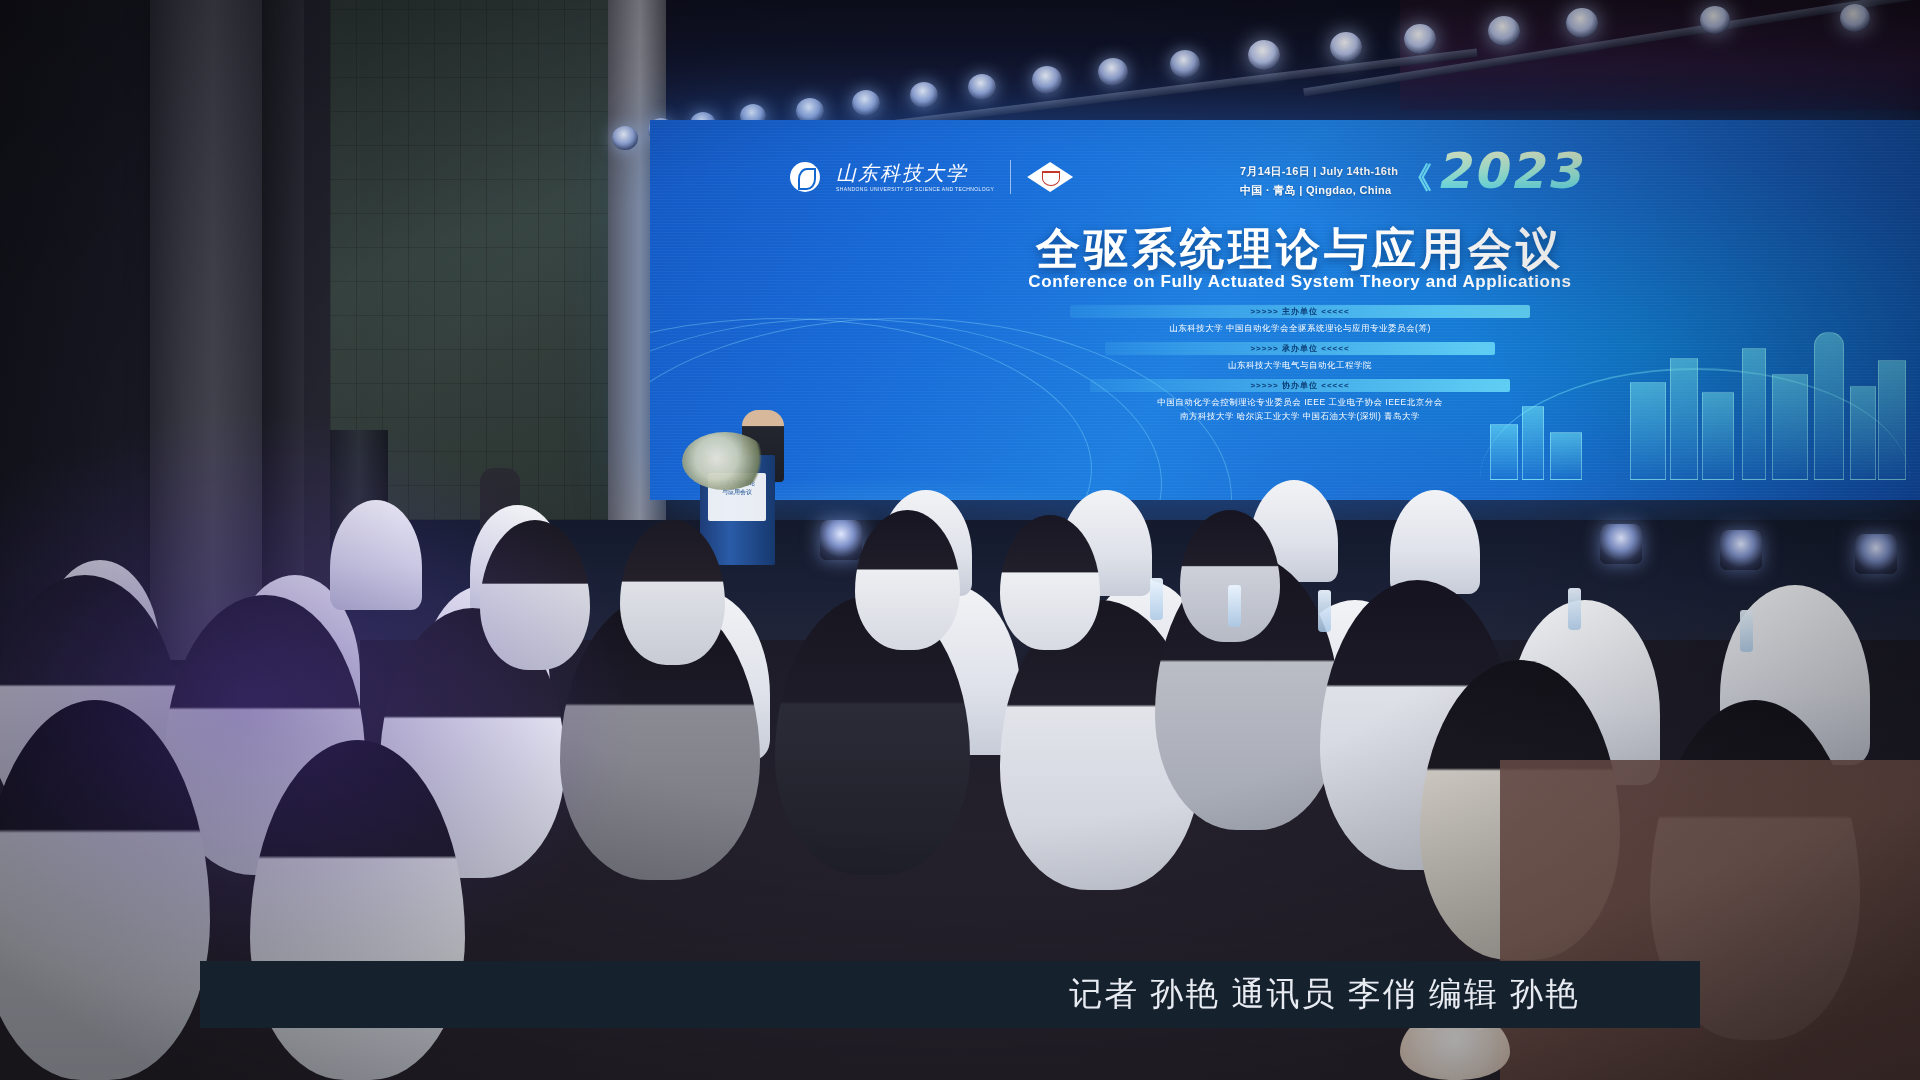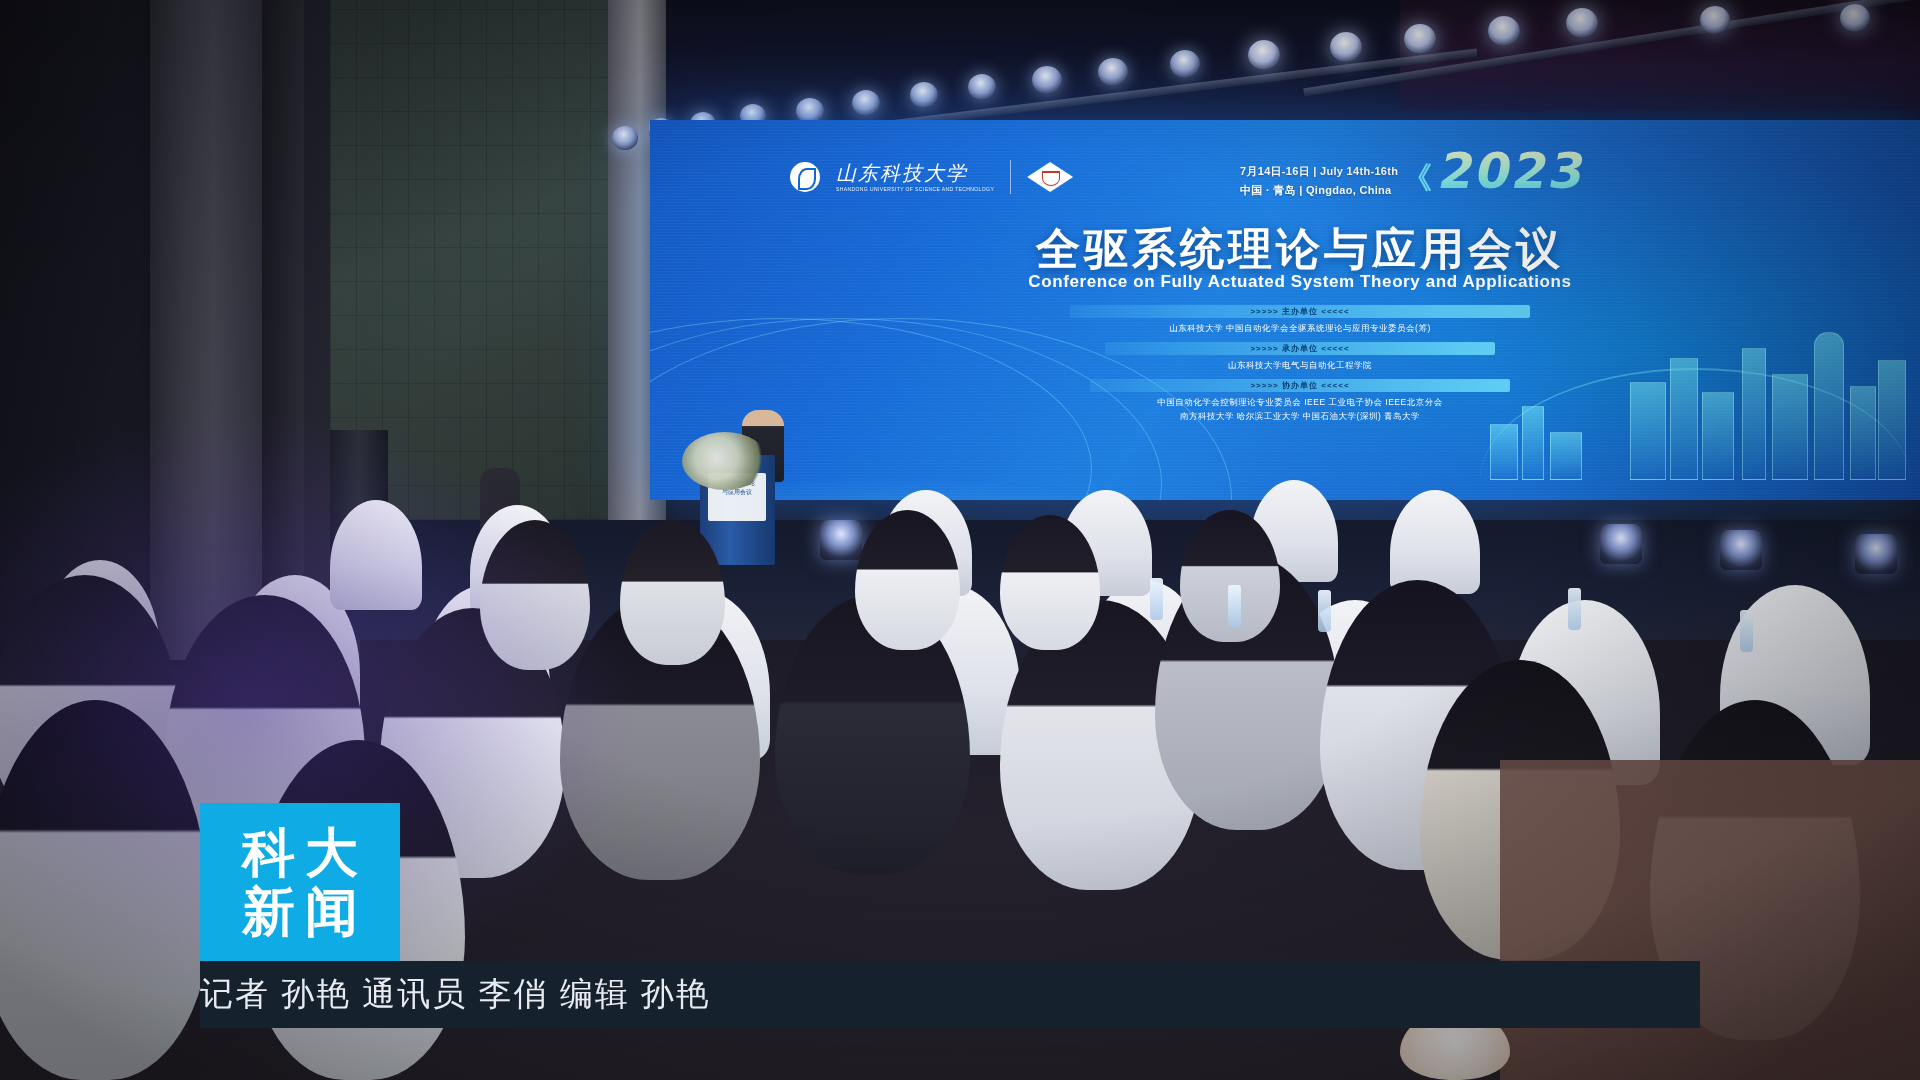--- a/index.html
+++ b/index.html
@@ -392,20 +392,21 @@
     font-weight: bold;
     letter-spacing: 1px;
     white-space: nowrap;
   }
   .lt-credits {
     position: absolute;
     left: 0; top: 158px; width: 1500px; height: 67px;
     background: #16212e;
     display: flex;
     align-items: center;
+    justify-content: flex-end;
     padding-right: 120px;
     box-sizing: border-box;
   }
   .lt-credits-text {
     color: #e8ecf2;
     font-family: "Liberation Sans", sans-serif;
     font-size: 33px;
     letter-spacing: 2px;
     white-space: nowrap;
   }
@@ -580,23 +581,19 @@
       <div class="mascot-ear" style="left:20px;"></div>
       <div class="mascot-ear" style="left:68px;"></div>
     </div>
 
     <div class="purple-wash"></div>
     <div class="photo-vignette"></div>
   </div>
 
   <div class="lower-third">
     <div class="lt-main">
-      <div class="lt-badge">
-        <div class="lt-badge-line">科大</div>
-        <div class="lt-badge-line">新闻</div>
-      </div>
     </div>
     <div class="lt-credits">
       <div class="lt-credits-text">记者 孙艳 通讯员 李俏 编辑 孙艳</div>
     </div>
   </div>
 
 </div>
 
 </body></html>

